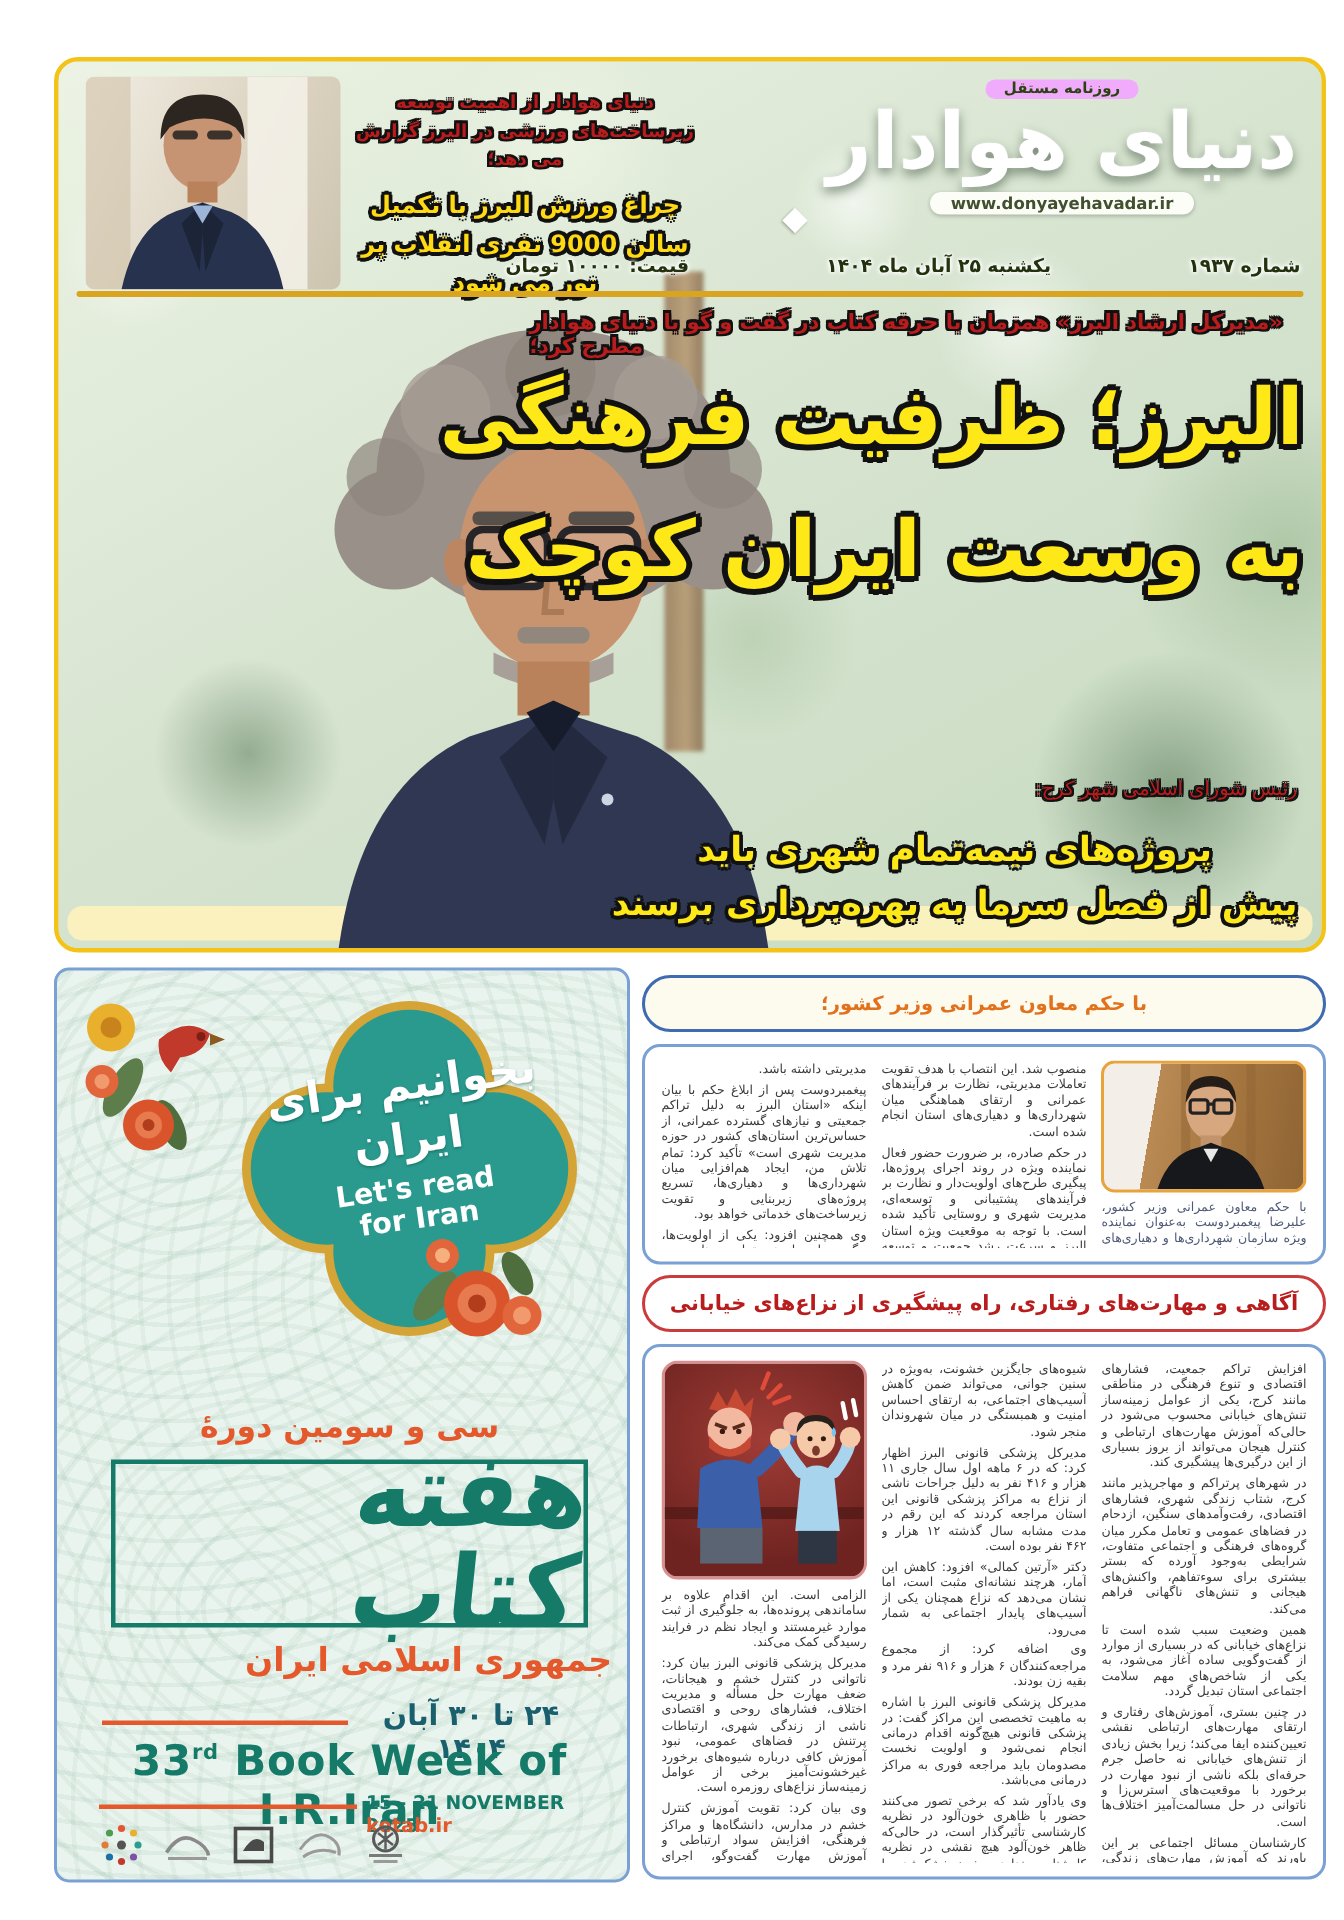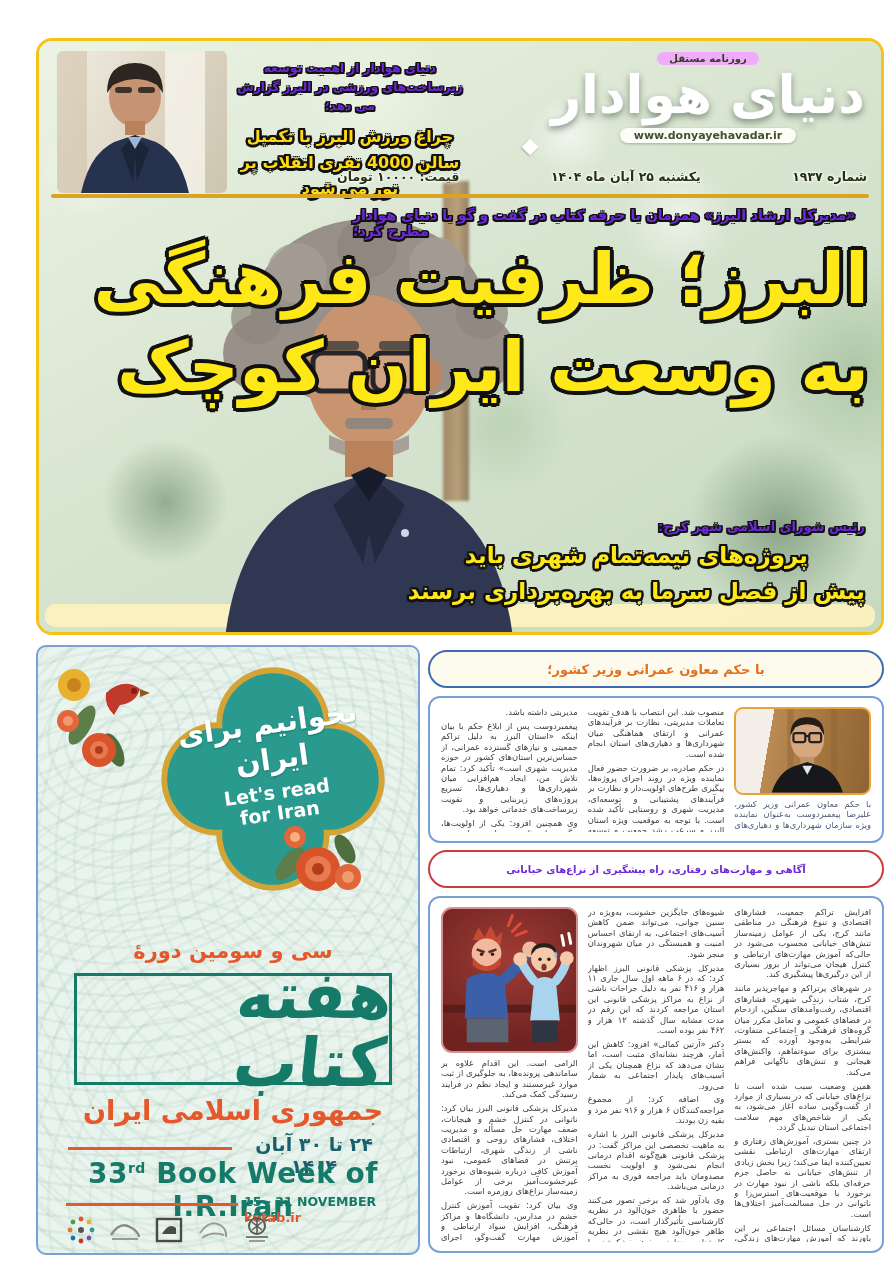--- a/index.html
+++ b/index.html
@@ -14,21 +14,21 @@
       radial-gradient(130px 130px at 88% 82%, rgba(45,85,50,.42), transparent 70%),
       radial-gradient(80px 80px at 76% 30%, rgba(255,255,255,.55), transparent 70%),
       radial-gradient(60px 60px at 63% 16%, rgba(255,255,255,.6), transparent 70%),
       radial-gradient(110px 110px at 40% 10%, rgba(240,246,230,.65), transparent 70%),
       radial-gradient(70px 70px at 6% 22%, rgba(255,255,255,.5), transparent 70%),
       radial-gradient(150px 150px at 97% 55%, rgba(115,155,105,.35), transparent 70%),
       radial-gradient(100px 100px at 55% 65%, rgba(140,175,130,.30), transparent 70%),
       linear-gradient(150deg,#ecf3e4 0%,#d8e5d1 45%,#c7dac1 100%);}
   .pillar{position:absolute;left:404px;top:140px;width:26px;height:320px;
     background:linear-gradient(90deg,#8f6b49,#b08a5f 55%,#7d5c3e);opacity:.75;filter:blur(1.5px);}
-  .outline-k{color:#6d28d9;text-shadow:-1.5px -1.5px 0 #111,1.5px -1.5px 0 #111,-1.5px 1.5px 0 #111,
+  .outline-k{color:#b91c1c;text-shadow:-1.5px -1.5px 0 #111,1.5px -1.5px 0 #111,-1.5px 1.5px 0 #111,
     1.5px 1.5px 0 #111,0 -1.5px 0 #111,0 1.5px 0 #111,-1.5px 0 0 #111,1.5px 0 0 #111;}
   .outline-y{color:#ffe818;text-shadow:-2px -2px 0 #111,2px -2px 0 #111,-2px 2px 0 #111,
     2px 2px 0 #111,0 -2.5px 0 #111,0 2.5px 0 #111,-2.5px 0 0 #111,2.5px 0 0 #111;text-align:center;}
   .outline-y-big{color:#ffe818;text-shadow:-3px -3px 0 #111,3px -3px 0 #111,-3px 3px 0 #111,
     3px 3px 0 #111,0 -4px 0 #111,0 4px 0 #111,-4px 0 0 #111,4px 0 0 #111;}
   .masthead{position:absolute;right:8px;top:6px;width:330px;text-align:center;z-index:5;}
   .tagline-pill{display:inline-block;background:#f0abfc;color:#2c4213;font-size:10px;font-weight:bold;
     padding:1px 12px;border-radius:8px;direction:rtl;}
   .brand{font-size:52px;font-weight:900;color:#fff;direction:rtl;line-height:1.12;letter-spacing:-1px;
     text-shadow:0 3px 7px rgba(55,75,55,.6),0 0 2px rgba(255,255,255,.9);}
@@ -42,23 +42,23 @@
   .gold-line{position:absolute;top:153px;left:12px;right:12px;height:3.5px;background:#d9a520;
     border-radius:2px;z-index:4;}
   .inset-photo{position:absolute;left:18px;top:10px;width:170px;height:142px;border-radius:6px;
     overflow:hidden;background:linear-gradient(115deg,#f1ede3,#ddd4c2 55%,#cdc4b0);z-index:3;}
   .sports-head{position:absolute;left:192px;top:18px;width:238px;text-align:center;direction:rtl;z-index:4;}
   .sports-kicker{font-size:12px;font-weight:bold;line-height:1.6;}
   .sports-title{margin-top:7px;font-size:16px;font-weight:900;line-height:1.65;}
   .kicker{position:absolute;top:166px;right:8px;width:520px;text-align:left;direction:rtl;
     font-size:14px;font-weight:900;z-index:6;}
   .headline{position:absolute;top:194px;right:12px;text-align:right;direction:rtl;
-    font-size:70px;font-weight:900;line-height:88px;z-index:6;}
+    font-size:52px;font-weight:900;line-height:88px;z-index:6;}
   .council{position:absolute;top:478px;right:16px;text-align:right;direction:rtl;z-index:6;}
-  .council-kicker{font-size:13px;font-weight:bold;margin-bottom:4px;}
+  .council-kicker{font-size:13px;font-weight:normal;margin-bottom:16px;}
   .council-title{font-size:23px;font-weight:900;line-height:1.55;}
   .bottom-band{position:absolute;left:6px;right:6px;bottom:5px;height:23px;background:#fdf2bd;
     border-radius:10px;opacity:.92;z-index:2;}
   .hero-man{position:absolute;left:128px;top:162px;width:404px;height:435px;z-index:3;}
   
   .poster{position:absolute;left:36px;top:645px;width:384px;height:610px;box-sizing:border-box;
     border:2px solid #7aa0d4;border-radius:10px;overflow:hidden;background-color:#eaf4ee;
     background-image:
      repeating-radial-gradient(circle at 20% 15%, rgba(150,190,170,.16) 0 3px, transparent 3px 16px),
      repeating-radial-gradient(circle at 80% 35%, rgba(150,190,170,.13) 0 3px, transparent 3px 19px),
@@ -69,42 +69,42 @@
     transform:rotate(-8deg);direction:rtl;}
   .badge-fa{font-size:29px;font-weight:900;line-height:1.25;text-shadow:0 1px 2px rgba(0,60,50,.4);}
   .badge-en{font-size:19px;font-weight:bold;line-height:1.15;direction:ltr;margin-top:4px;}
   .fl{position:absolute;}
   .edition{position:absolute;left:36px;top:292px;width:318px;text-align:center;color:#e4582b;
     font-size:21px;font-weight:900;direction:rtl;}
   .ketab-box{position:absolute;left:36px;top:326px;width:318px;height:112px;box-sizing:border-box;
     border:3px solid #157a68;display:flex;align-items:center;justify-content:center;}
   .ketab-cal{font-size:64px;font-weight:900;color:#157a68;transform:skewX(-6deg) scaleY(1.05);
     direction:rtl;line-height:1;}
-  .country{position:absolute;left:20px;top:448px;width:350px;text-align:center;color:#e4582b;
-    font-size:27px;font-weight:900;direction:rtl;}
+  .country{position:absolute;left:20px;top:448px;width:350px;color:#e4582b;
+    font-size:22px;font-weight:900;direction:rtl;}
   .date-line{position:absolute;left:30px;top:500px;width:164px;height:3px;background:#e4582b;}
   .date-fa{position:absolute;left:196px;top:486px;width:160px;text-align:center;color:#195f6e;
     font-size:19px;font-weight:900;direction:rtl;}
   .title-en{position:absolute;left:12px;top:510px;width:366px;text-align:center;color:#157a68;
     font-size:28px;font-weight:900;letter-spacing:.5px;}
   .title-en sup{font-size:14px;}
   .en-line{position:absolute;left:28px;top:556px;width:172px;height:3px;background:#e4582b;}
   .date-en{position:absolute;left:206px;top:547px;width:170px;color:#157a68;font-size:12.5px;
     font-weight:900;}
   .site{position:absolute;left:206px;top:563px;color:#e4582b;font-size:13px;font-weight:900;}
   .logos{position:absolute;left:28px;top:568px;display:flex;gap:12px;align-items:center;}
   
   .art-head{position:absolute;left:428px;width:456px;height:38px;box-sizing:border-box;
     border-radius:19px;background:#fdfaee;display:flex;align-items:center;justify-content:center;
     gap:6px;direction:rtl;z-index:2;}
   .art-head1{top:650px;border:2.5px solid #3f6bb0;}
   .art-head2{top:850px;border:2.5px solid #cb3b3b;background:#fff;}
   .h1-kicker{color:#e2711d;font-size:13px;font-weight:900;}
   .h1-main{color:#21386b;font-size:14px;font-weight:900;}
-  .h2-main{color:#6d28d9;font-size:10px;font-weight:900;}
+  .h2-main{color:#b91c1c;font-size:14px;font-weight:900;}
   .art-body{position:absolute;left:428px;width:456px;box-sizing:border-box;background:#fff;
     border:2px solid #7aa0d4;border-radius:12px;padding:9px 11px;direction:rtl;overflow:hidden;}
   .art-body1{top:696px;height:147px;}
   .art-body2{top:896px;height:357px;}
   .cols{display:flex;gap:10px;height:100%;}
   .col{flex:1;min-width:0;font-size:8.4px;line-height:10.4px;color:#3c3c3c;overflow:hidden;}
   .col p{margin:0 0 3.5px;text-align:justify;}
   .a1-photo{width:100%;height:88px;border:2px solid #e8a33d;border-radius:9px;box-sizing:border-box;
     overflow:hidden;background:linear-gradient(100deg,#f3efe8 0 26%,#b98a54 26%,#a5763f 60%,#8f6434 100%);
     margin-bottom:4px;}
@@ -169,21 +169,21 @@
       </svg>
     </div>
 
     <div class="sports-head">
       <div class="sports-kicker outline-k">
         <div>دنیای هوادار از اهمیت توسعه</div>
         <div>زیرساخت‌های ورزشی در البرز گزارش می دهد؛</div>
       </div>
       <div class="sports-title">
         <div class="outline-y" style="color:#ffd913">چراغ ورزش البرز با تکمیل</div>
-        <div class="outline-y" style="color:#ffd913">سالن 4000 نفری انقلاب پر نور می شود</div>
+        <div class="outline-y" style="color:#ffd913">سالن 9000 نفری انقلاب پر نور می شود</div>
       </div>
     </div>
 
     <div class="masthead">
       <span class="tagline-pill">روزنامه مستقل</span>
       <div class="brand">دنیای هوادار</div>
       <span class="url-pill">www.donyayehavadar.ir</span>
     </div>
     <div class="diamond"></div>
 

